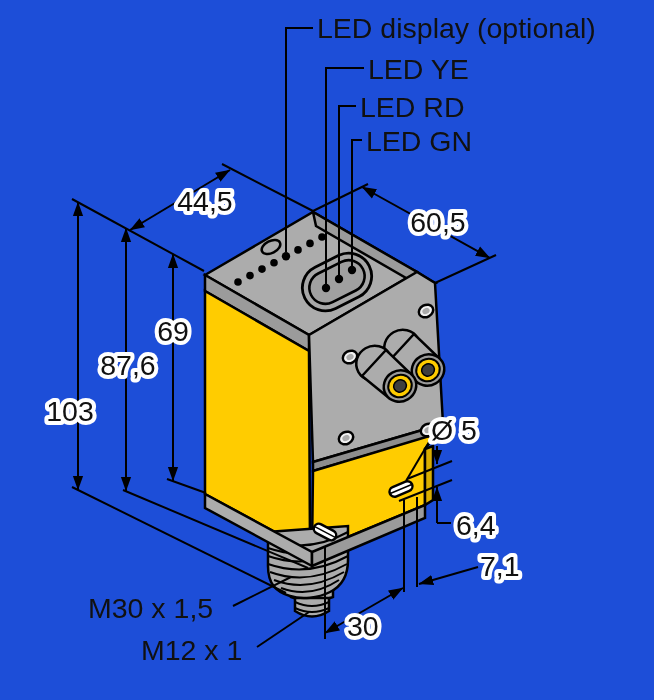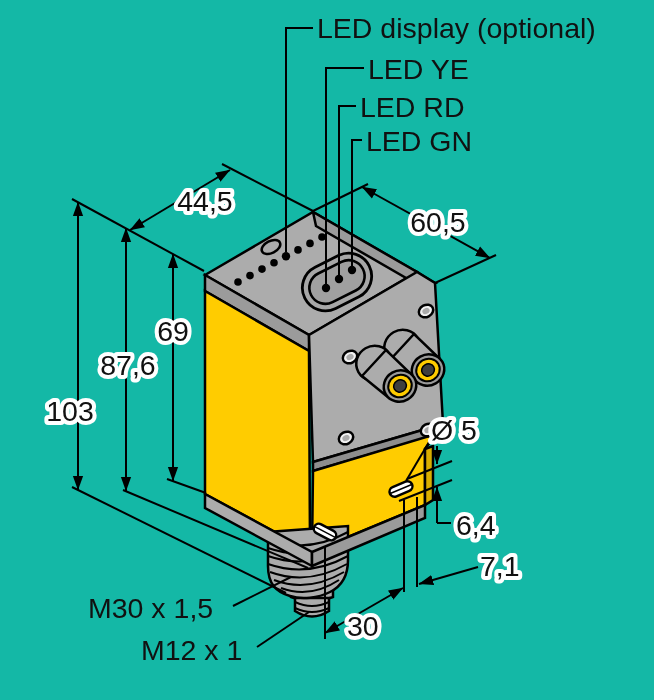--- a/index.html
+++ b/index.html
@@ -1,16 +1,16 @@
 <!DOCTYPE html>
 <html><head>
 <meta charset="utf-8">
 <style>
   html,body{margin:0;padding:0;background:#ffffff;}
-  .stage{width:654px;height:700px;position:relative;background:#14b8a6;overflow:hidden;text-align:center;}
+  .stage{width:654px;height:700px;position:relative;background:#1d4ed8;overflow:hidden;text-align:center;}
   svg{display:block;}
   text{font-family:"Liberation Sans","DejaVu Sans",sans-serif;font-size:28.5px;fill:#111;}
   text.halo{paint-order:stroke fill;stroke:#ffffff;stroke-width:8px;stroke-linejoin:round;}
   .mid{text-anchor:middle;}
   .ln{stroke:#000;stroke-width:2;fill:none;}
   .thick{stroke:#000;stroke-width:2.5;}
 </style>
 </head>
 <body>
 

